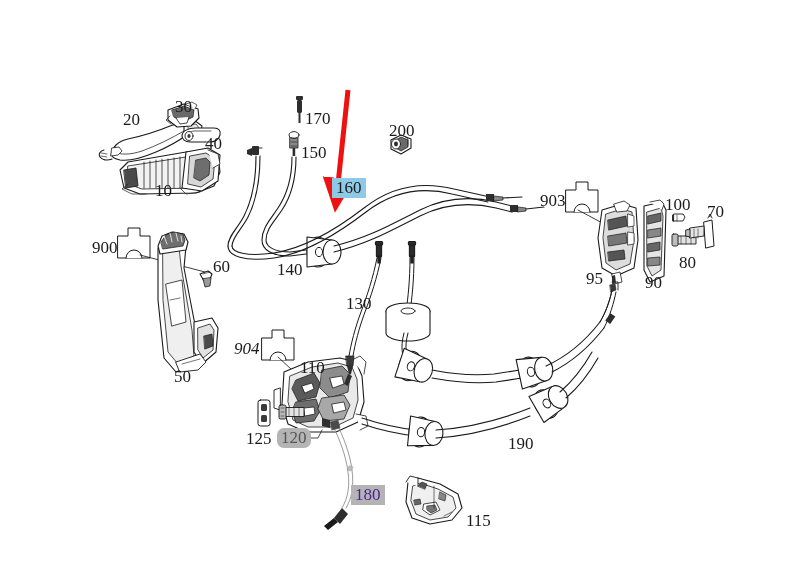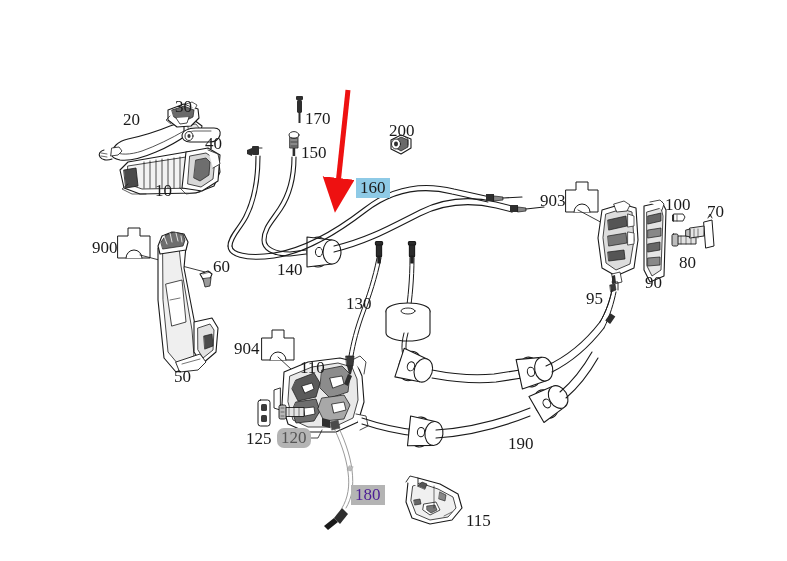--- a/index.html
+++ b/index.html
@@ -350,33 +350,33 @@
   </svg>
 
   <div>
     <span class="lbl" style="left:123px;top:111px;">20</span>
     <span class="lbl" style="left:175px;top:98px;">30</span>
     <span class="lbl" style="left:205px;top:135px;">40</span>
     <span class="lbl" style="left:155px;top:182px;">10</span>
     <span class="lbl" style="left:305px;top:110px;">170</span>
     <span class="lbl" style="left:301px;top:144px;">150</span>
     <span class="lbl" style="left:389px;top:122px;">200</span>
-    <span class="lbl hl-blue" style="left: 332px; top: 178px; background: rgb(142, 202, 230); margin-left: 24px;">160</span>
+    <span class="lbl hl-blue" style="left: 332px; top: 178px; background: rgb(142, 202, 230);">160</span>
     <span class="lbl" style="left:540px;top:192px;">903</span>
     <span class="lbl" style="left:665px;top:196px;">100</span>
     <span class="lbl" style="left:707px;top:203px;">70</span>
     <span class="lbl" style="left:679px;top:254px;">80</span>
     <span class="lbl" style="left:645px;top:274px;">90</span>
-    <span class="lbl" style="left:586px;top:290px;text-align:right;">95</span>
+    <span class="lbl" style="left:586px;top:270px;text-align:right;">95</span>
     <span class="lbl" style="left:92px;top:239px;">900</span>
     <span class="lbl" style="left:213px;top:258px;">60</span>
     <span class="lbl" style="left:277px;top:261px;">140</span>
     <span class="lbl" style="left:346px;top:295px;">130</span>
     <span class="lbl" style="left:174px;top:368px;">50</span>
-    <span class="lbl" style="left:234px;top:340px;">904</span>
+    <span class="lbl" style="left:234px;top:340px;font-style:italic;">904</span>
     <span class="lbl" style="left:300px;top:359px;">110</span>
     <span class="lbl" style="left:246px;top:430px;">125</span>
     <span class="lbl hl-grey" style="left: 277px; top: 428px; background: rgb(180, 180, 180); color: rgb(85, 85, 85); border-radius: 7px;">120</span>
     <span class="lbl" style="left:508px;top:435px;">190</span>
     <span class="lbl hl-grey" style="left: 351px; top: 485px; background: rgb(180, 180, 180); color: #4c1d95;">180</span>
     <span class="lbl" style="left:466px;top:512px;">115</span>
   </div>
 
 </div>
 

